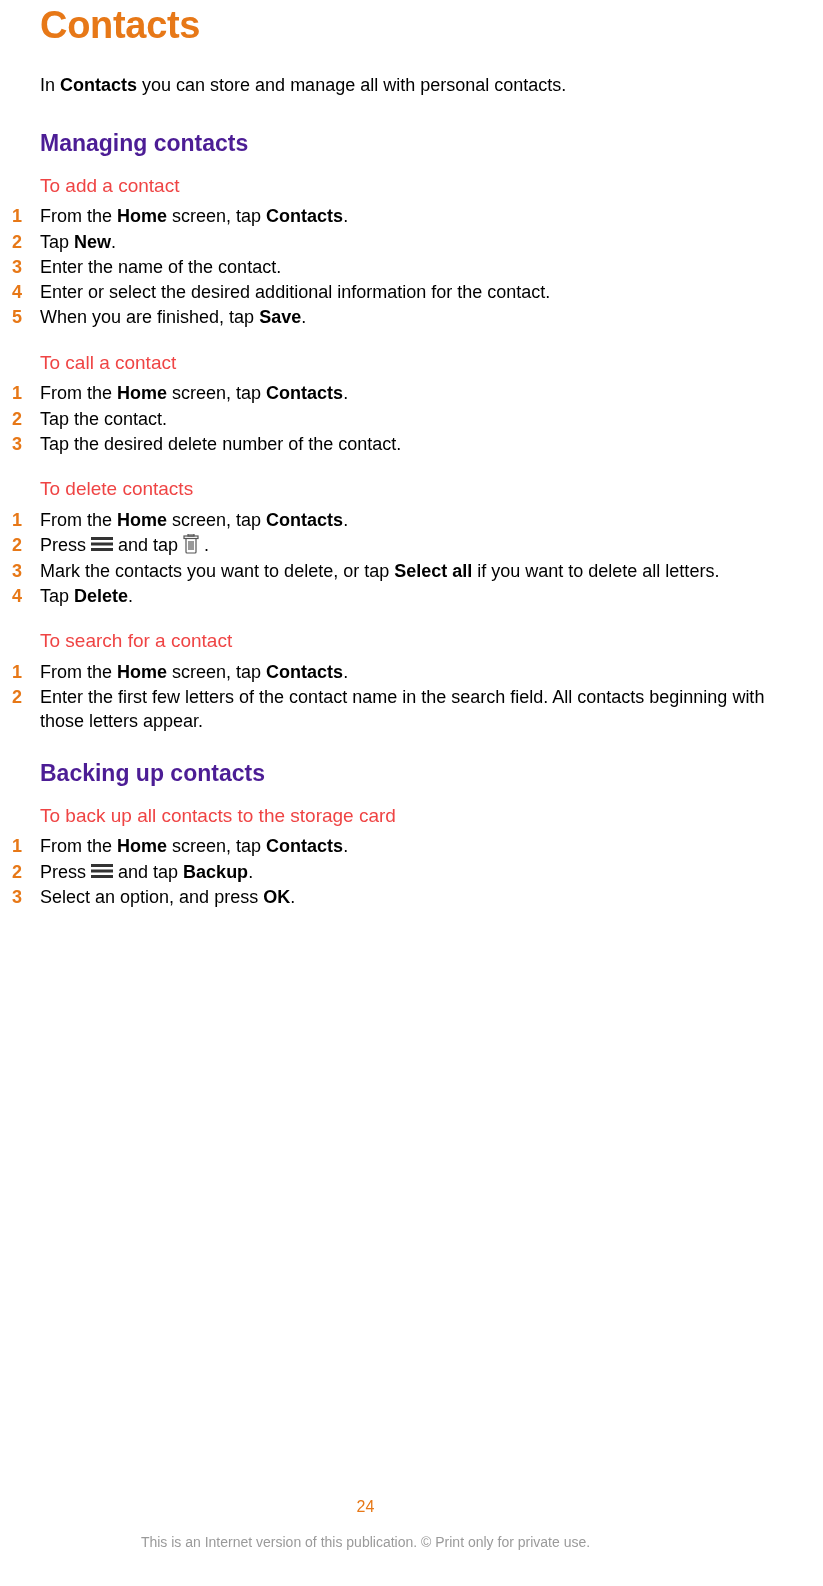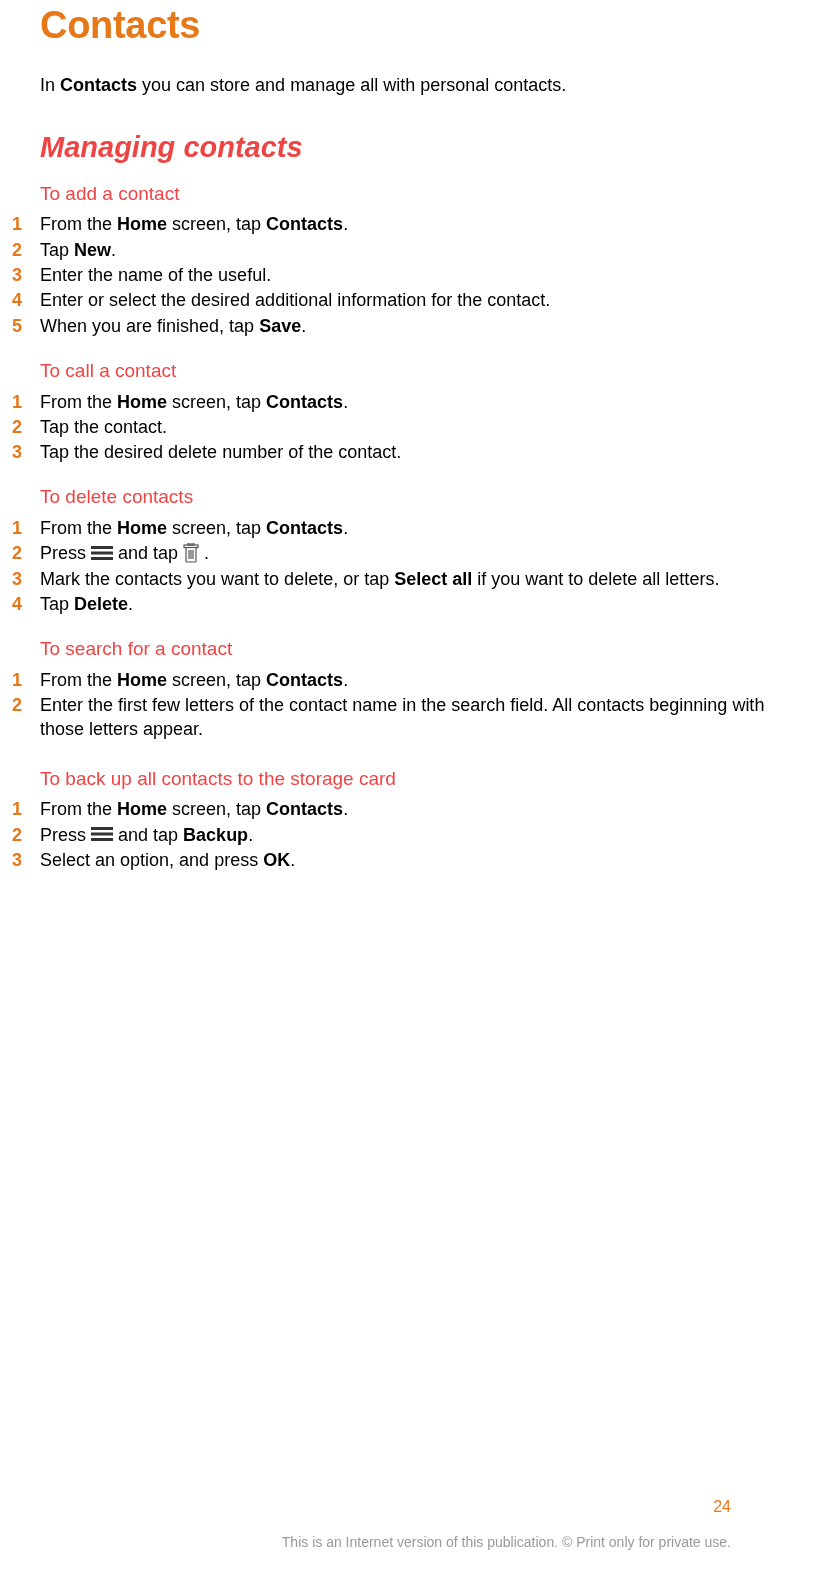--- a/index.html
+++ b/index.html
@@ -18,25 +18,24 @@
     color: #e77817;
     font-size: 38px;
     font-weight: bold;
     margin-bottom: 22px;
     letter-spacing: -0.3px;
   }
   .intro {
     margin-bottom: 30px;
   }
   h2 {
-    color: #ef4444;
-    font-size: 29px;
+    color: #4c1d95;
+    font-size: 23px;
     font-weight: bold;
     margin-bottom: 14px;
-    font-style: italic;
   }
   .task-title {
     color: #ef4444;
     font-size: 19px;
     font-weight: normal;
     margin-bottom: 6px;
   }
   .steps {
     list-style: none;
     margin-bottom: 20px;
@@ -73,21 +72,21 @@
     height: 20px;
     position: relative;
     top: -2px;
   }
   .icon-trash svg { display: block; }
   .footer {
     position: absolute;
     bottom: 34px;
     left: 0;
     width: 731px;
-    text-align: right;
+    text-align: center;
   }
   .page-num {
     color: #e77817;
     font-size: 16px;
     margin-bottom: 16px;
   }
   .footer-note {
     color: #9a9a9a;
     font-size: 14px;
   }
@@ -117,21 +116,21 @@
       </span>
     </li>
     <li>
       <span class="step-num">2</span>
       <span class="step-text">
         <span>Tap </span><strong>New</strong><span>.</span>
       </span>
     </li>
     <li>
       <span class="step-num">3</span>
-      <span class="step-text">Enter the name of the useful.</span>
+      <span class="step-text">Enter the name of the contact.</span>
     </li>
     <li>
       <span class="step-num">4</span>
       <span class="step-text">Enter or select the desired additional information for the contact.</span>
     </li>
     <li>
       <span class="step-num">5</span>
       <span class="step-text">
         <span>When you are finished, tap </span><strong>Save</strong><span>.</span>
       </span>
@@ -212,20 +211,21 @@
       </span>
     </li>
     <li>
       <span class="step-num">2</span>
       <span class="step-text">Enter the first few letters of the contact name in the search field. All contacts beginning with those letters appear.</span>
     </li>
   </ol>
 </div>
 
 <div class="section-block">
+  <h2>Backing up contacts</h2>
 
   <h3 class="task-title">To back up all contacts to the storage card</h3>
   <ol class="steps">
     <li>
       <span class="step-num">1</span>
       <span class="step-text">
         <span>From the </span><strong>Home</strong><span> screen, tap </span><strong>Contacts</strong><span>.</span>
       </span>
     </li>
     <li>

